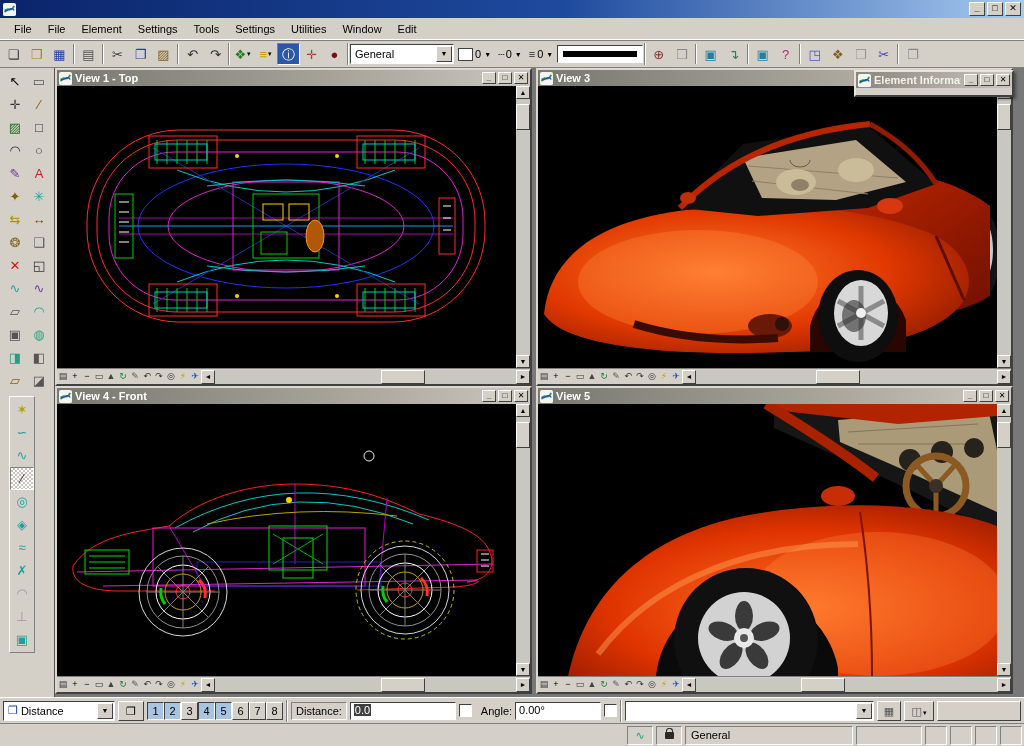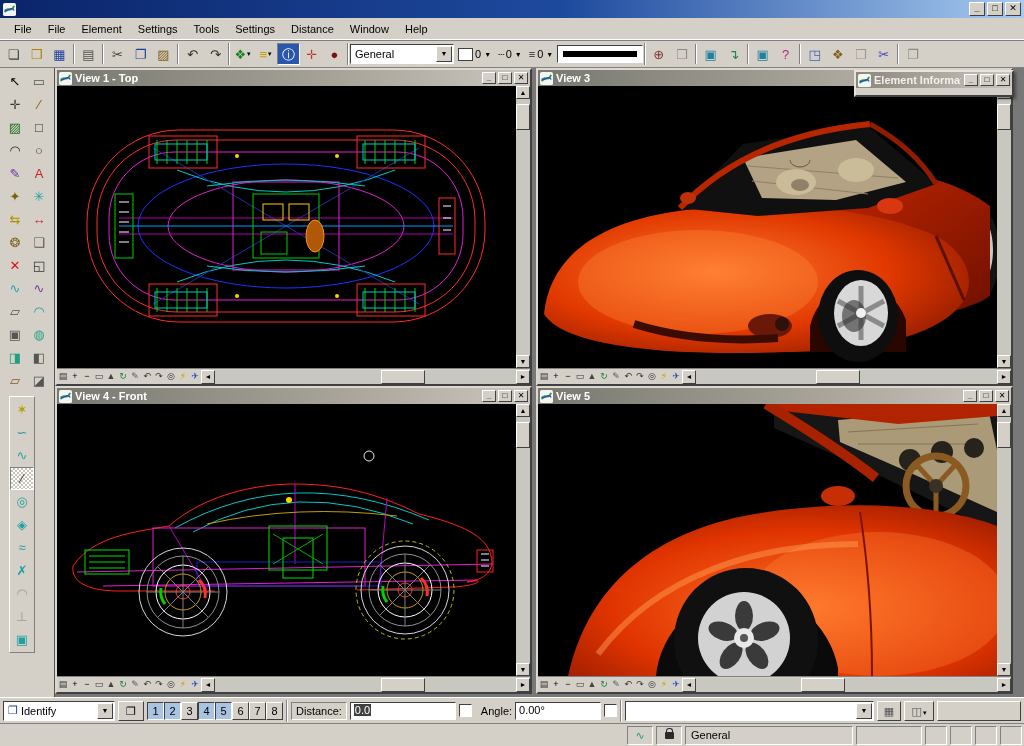--- a/index.html
+++ b/index.html
@@ -97,23 +97,23 @@
   </span>
 </div>
 
 <div class="menubar">
     <span class="menu-item">File</span>
     <span class="menu-item">File</span>
     <span class="menu-item">Element</span>
     <span class="menu-item">Settings</span>
     <span class="menu-item">Tools</span>
     <span class="menu-item">Settings</span>
-    <span class="menu-item">Distance</span>
+    <span class="menu-item">Utilities</span>
     <span class="menu-item">Window</span>
-    <span class="menu-item">Help</span>
+    <span class="menu-item">Edit</span>
   </div>
 
 <div class="toolbar">
   <div class="tgroup">
       <div class="icell">
         <span class="glyph" style="color: rgb(64, 64, 64);">❏</span>
       </div>
       <div class="icell">
         <span class="glyph" style="color: rgb(176, 128, 0);">❒</span>
       </div>
@@ -839,21 +839,21 @@
         <span class="wbtn">□</span>
         <span class="wbtn">✕</span>
       </span>
     </div>
   </div>
 </div>
 
 <div class="ctrlbar">
   <div class="combo field" style="width:112px;flex:none">
     <span style="color:#2040a0;margin-right:3px">❐</span>
-    <span>Identify</span>
+    <span>Distance</span>
     <span class="cbtn">▼</span>
   </div>
   <span class="raised" style="width:26px;height:20px;text-align:center;line-height:18px;flex:none"><span>❐</span></span>
   <div style="display:flex;flex:none">
       <span class="vtoggle active">1</span>
       <span class="vtoggle active">2</span>
       <span class="vtoggle">3</span>
       <span class="vtoggle active">4</span>
       <span class="vtoggle active">5</span>
       <span class="vtoggle">6</span>

